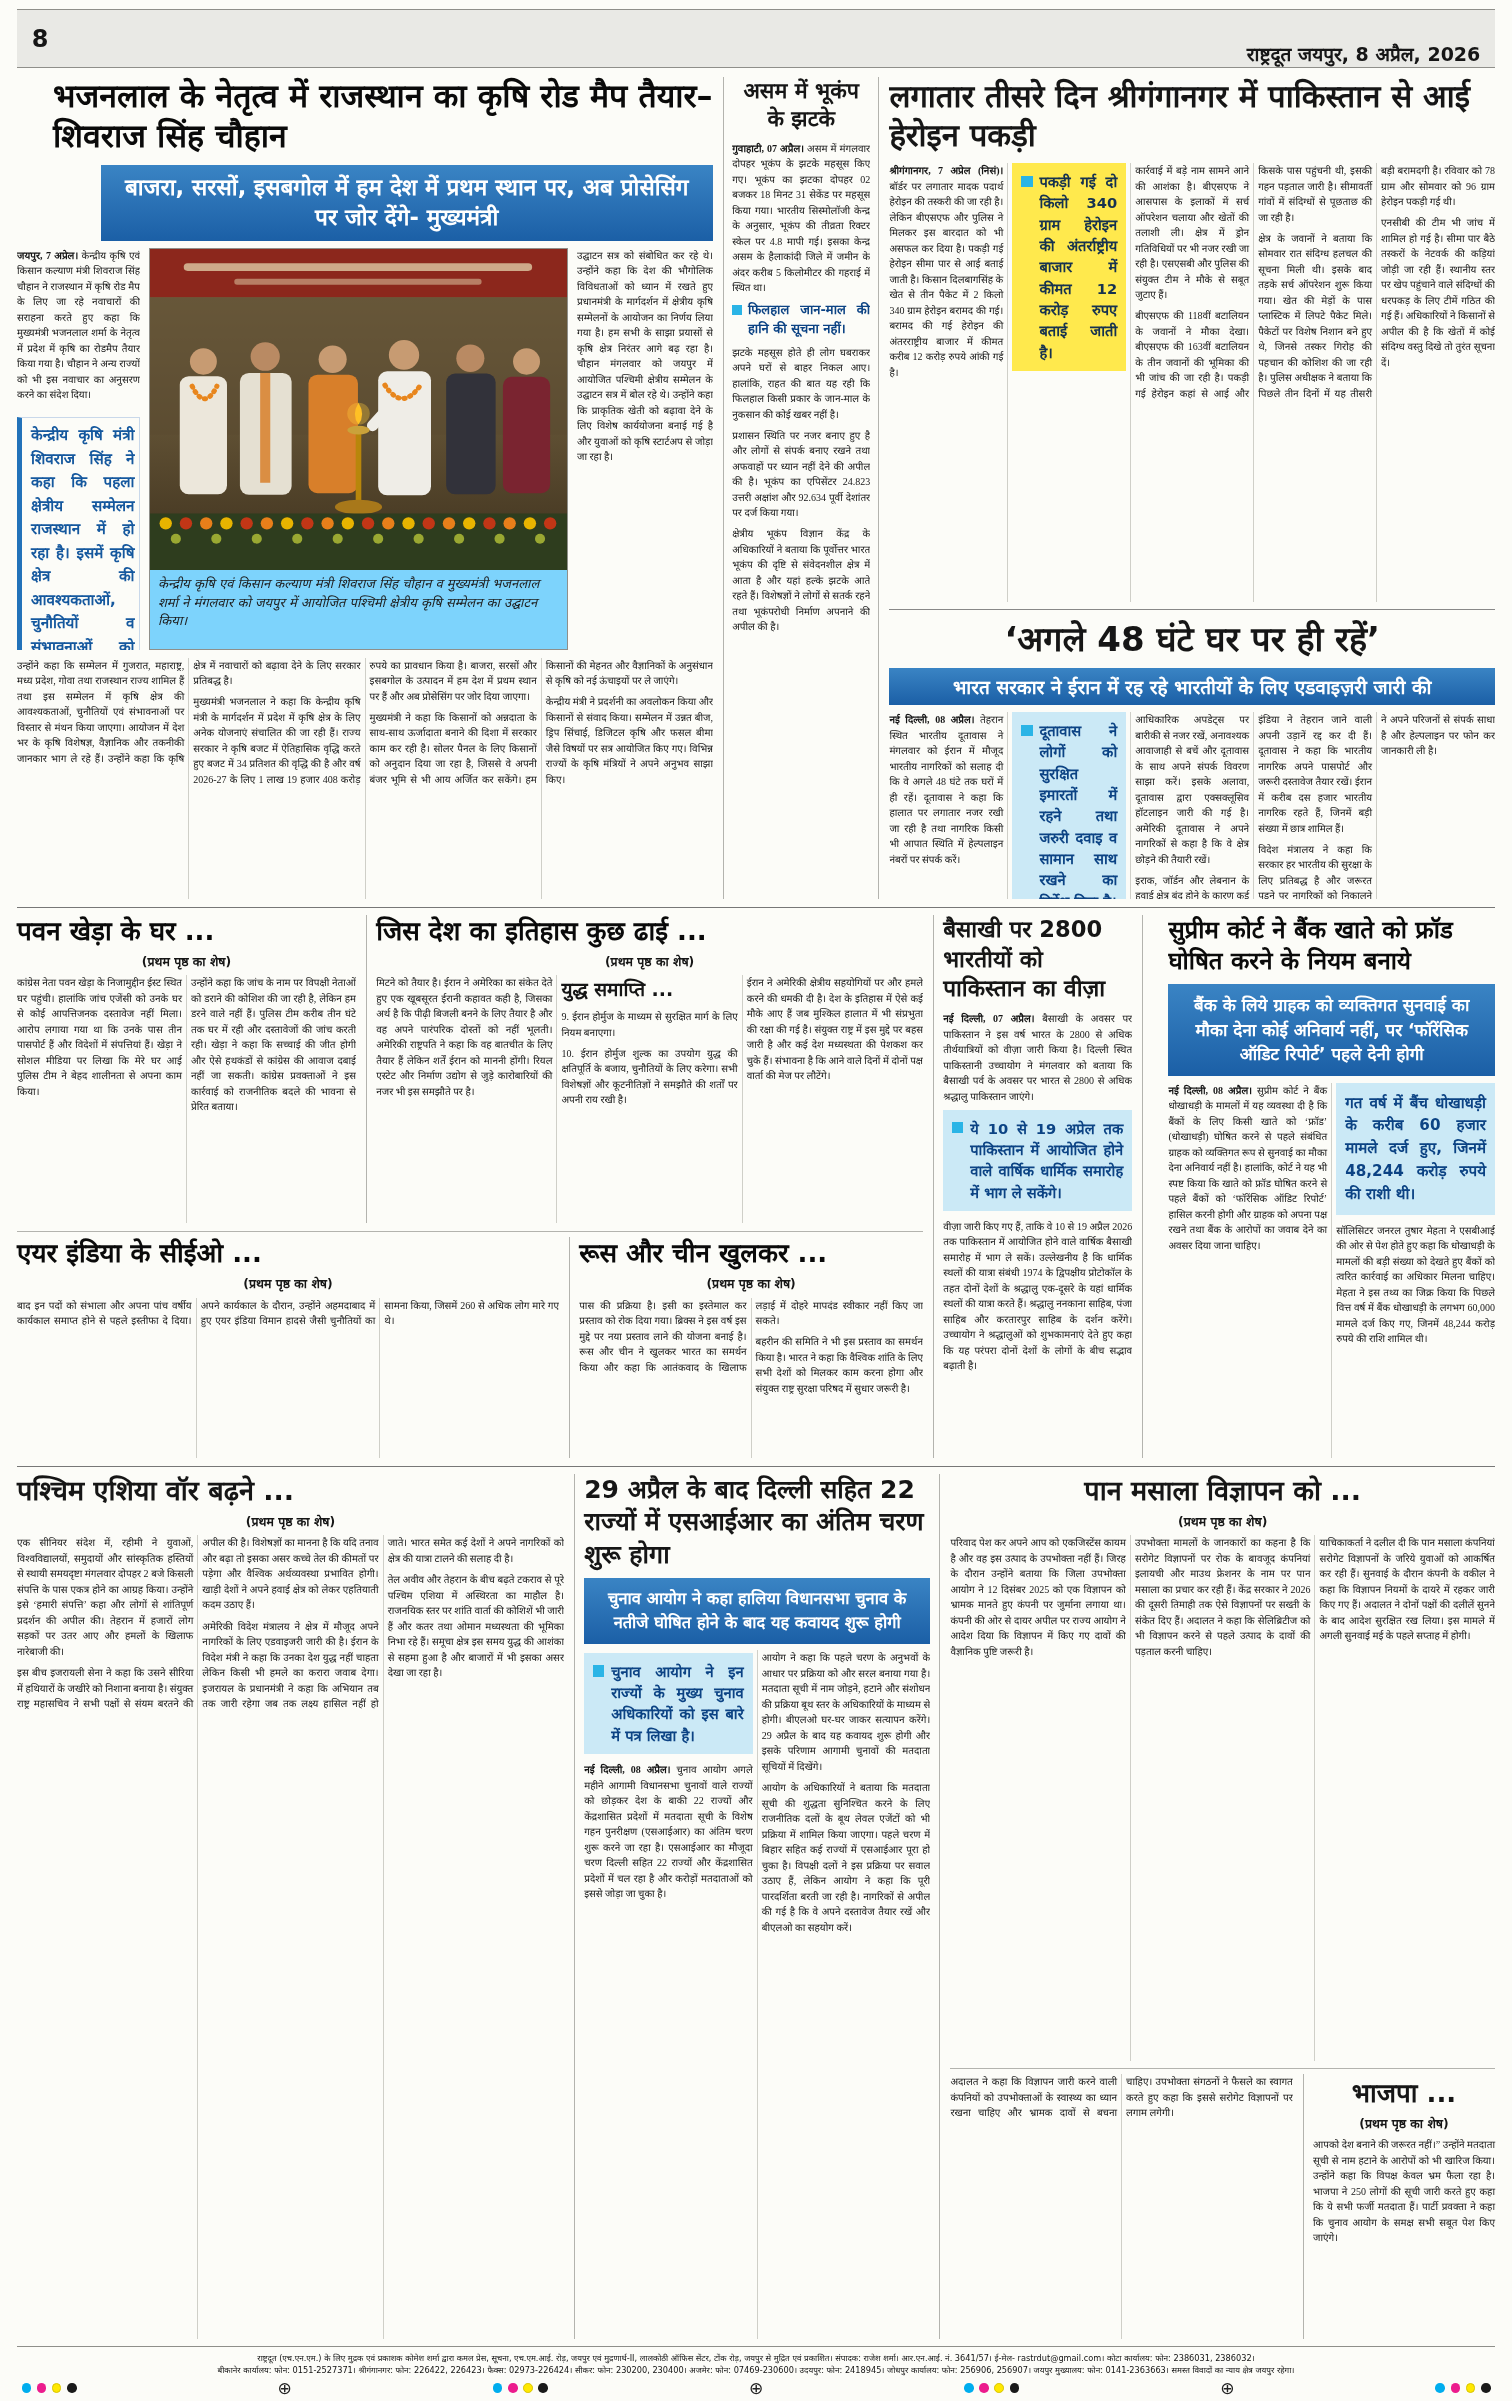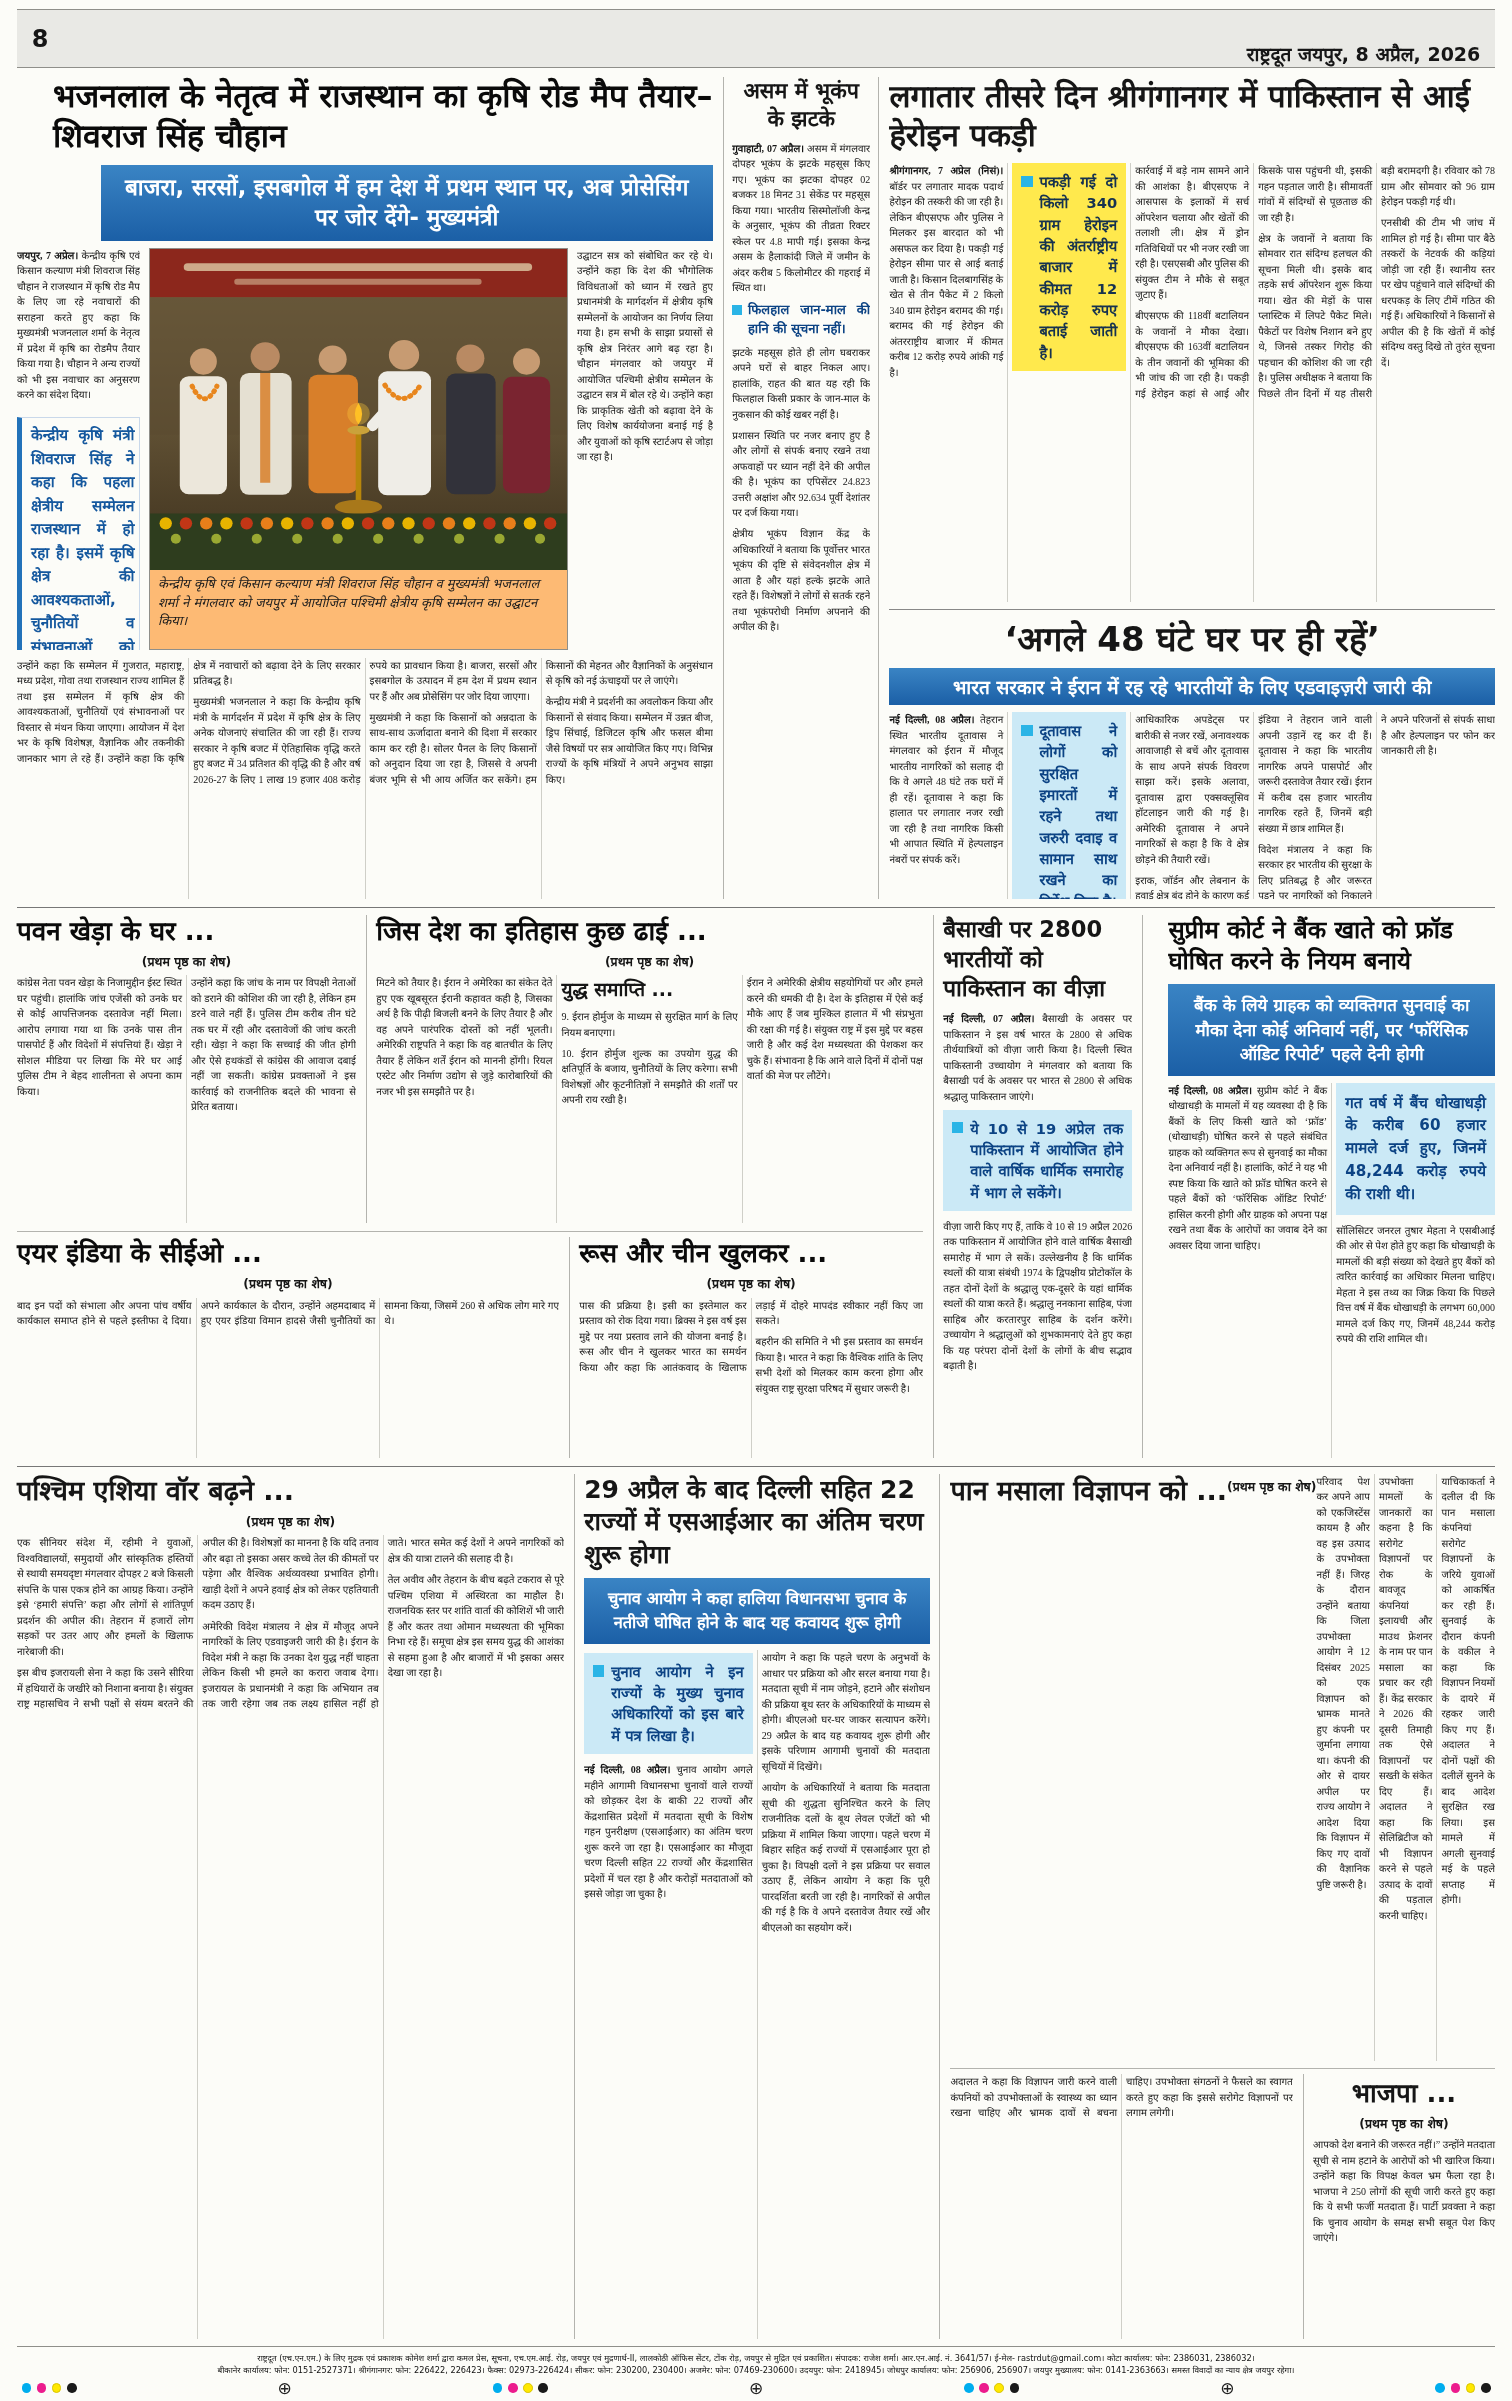--- a/index.html
+++ b/index.html
@@ -35,21 +35,21 @@
   .yellowbox { background:#ffe94d; color:#16324f; font-weight:bold; font-size:14.7px; line-height:1.45; padding:8px 9px; display:flex; gap:6.8px; break-inside:avoid; margin:2.3px 0 8px; }
   .subbullet { display:flex; gap:5.6px; color:#0c4384; font-weight:bold; font-size:13px; line-height:1.45; margin:3.4px 0 5.6px; break-inside:avoid; }
   .subbullet .sq { width:10.2px; height:10.2px; background:#2ab4e6; flex:0 0 auto; margin-top:3.4px; }
 
   
   .art-bhajanlal { width:696px; display:flex; flex-direction:column; }
   .bh-bluebox { width:88%; margin:9px 0 6.8px auto; font-size:22.6px; line-height:1.32; padding:8px 14.7px; }
   .bh-content { display:flex; gap:9px; flex:0 0 402px; min-height:0; }
   .bh-left { width:123px; flex:0 0 auto; display:flex; flex-direction:column; overflow:hidden; }
   .quotebox { border:0.6px solid #c9d8ea; border-left:5.6px solid #2272b9; padding:5.6px 4.5px 5.6px 9px; color:#15589e; font-weight:bold; font-size:15.2px; line-height:1.55; margin-top:9px; }
-  .bh-figure { width:419px; flex:0 0 auto; display:flex; flex-direction:column; border:0.6px solid #8f8f8a; background:#fdba74; }
+  .bh-figure { width:419px; flex:0 0 auto; display:flex; flex-direction:column; border:0.6px solid #8f8f8a; background:#7dd3fc; }
   .photo { width:100%; height:321px; display:block; }
   .caption { font-style:italic; font-size:13px; line-height:1.4; padding:5.6px 8px; color:#1d1d1d; }
   .bh-right { flex:1; overflow:hidden; }
   .bh-bottom { flex:1; margin-top:8px; min-height:0; }
 
   
   .art-quake { width:156px; flex:0 0 auto; border-left:0.6px solid #b3b3ae; border-right:0.6px solid #b3b3ae; padding:0 8px; display:flex; flex-direction:column; }
   .quake-headline { font-size:21.5px; line-height:1.3; font-weight:800; text-align:center; margin-bottom:8px; }
   .art-quake .body-text { flex:1; overflow:hidden; }
 
@@ -84,21 +84,21 @@
 
   
   .art-pashchim { width:547px; flex:0 0 auto; display:flex; flex-direction:column; }
   .bt-headline { font-size:27px; line-height:1.28; font-weight:800; }
   .art-pashchim .body-text { flex:1; min-height:0; }
   .art-sir { width:366px; flex:0 0 auto; border-left:0.6px solid #b3b3ae; border-right:0.6px solid #b3b3ae; padding:0 9px; display:flex; flex-direction:column; }
   .sir-headline { font-size:25px; line-height:1.3; font-weight:800; }
   .sir-bluebox { font-size:16.4px; line-height:1.45; padding:9px 11.3px; margin:6.8px 0; }
   .art-sir .body-text { flex:1; min-height:0; }
   .paan-group { flex:1; display:flex; flex-direction:column; min-width:0; }
-  .art-paan { flex:0 0 587px; display:flex; flex-direction:row; min-height:0; }
+  .art-paan { flex:0 0 587px; display:flex; flex-direction:column; min-height:0;align-items:center; }
   .art-paan .body-text { flex:1; min-height:0; }
   .paan-bottom { flex:1; display:flex; gap:10.2px; margin-top:6.8px; border-top:0.6px solid #b3b3ae; padding-top:5.6px; min-height:0; }
   .paan-extra { flex:1; min-width:0; overflow:hidden; }
   .art-bhajapa { width:192px; flex:0 0 auto; border-left:0.6px solid #b3b3ae; padding-left:9px; display:flex; flex-direction:column; }
   .bj-headline { font-size:26px; font-weight:800; text-align:center; }
 
   
   .footer { flex:0 0 auto; border-top:0.8px solid #8f8f8a; margin-top:6.8px; padding-top:4.5px; text-align:center; }
   .footer .fline { font-size:8.2px; line-height:1.5; color:#111; }
   .marks-row { display:flex; justify-content:space-between; align-items:center; padding:3.4px 4.5px 0; }

